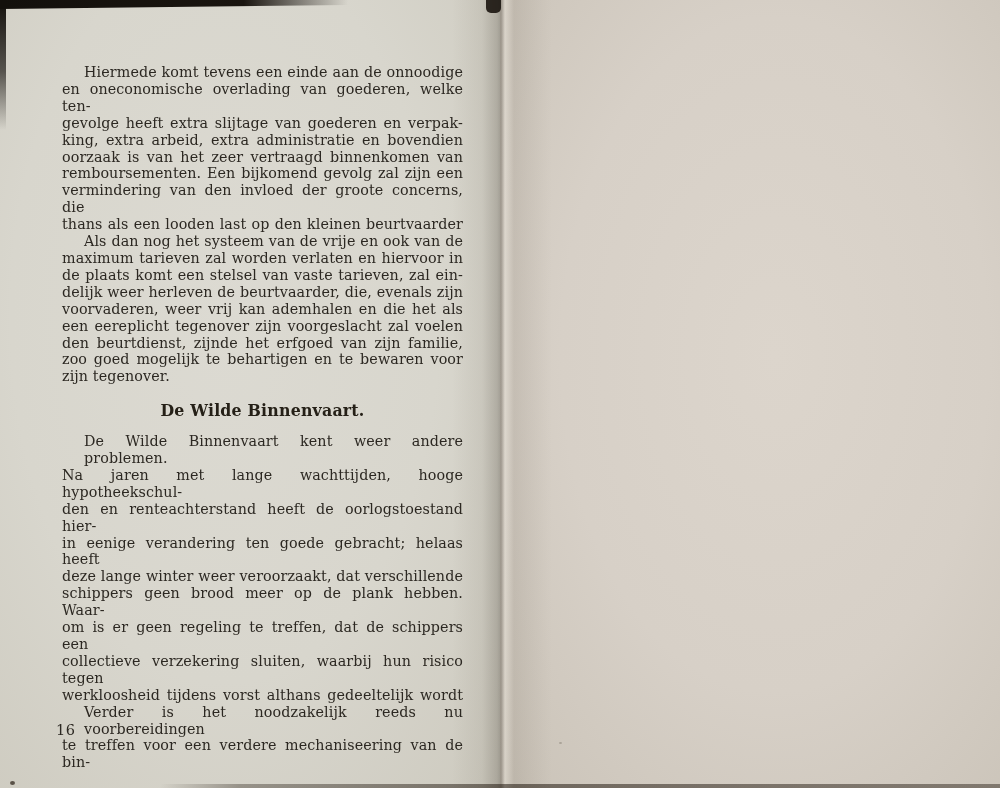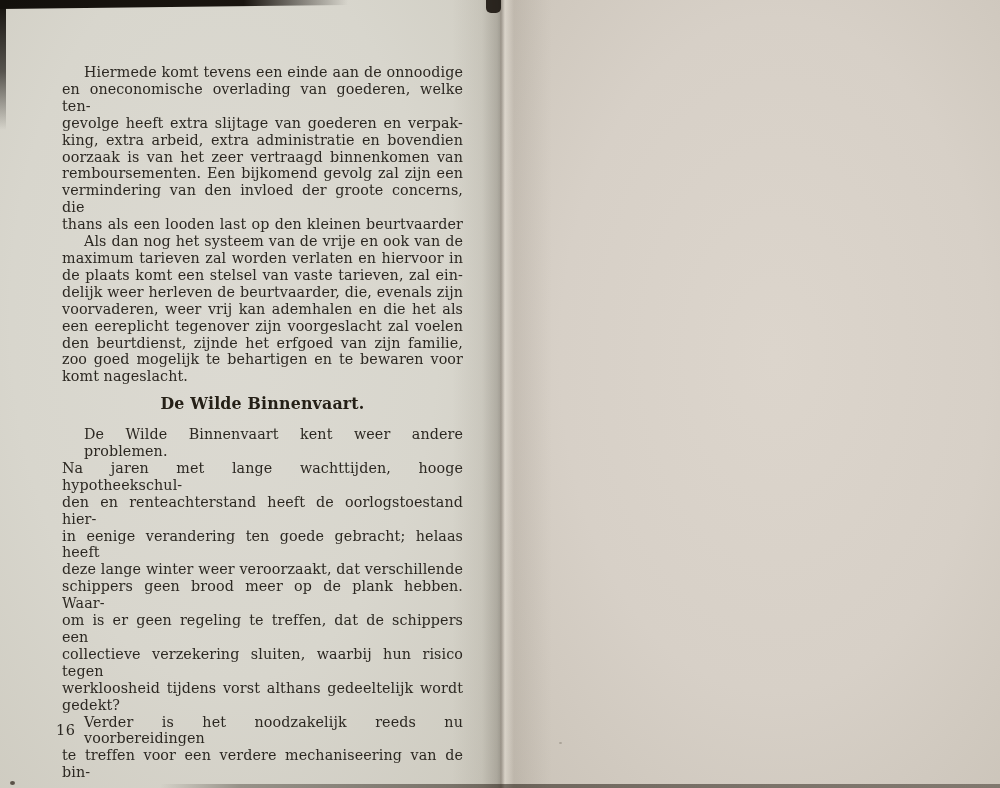--- a/index.html
+++ b/index.html
@@ -53,21 +53,21 @@
   .line{
     text-align:justify;text-align-last:justify;white-space:normal;
     letter-spacing:0.1px;
   }
   .line.last{text-align-last:left;}
   .line.indent{padding-left:22px;}
   .page-heading{
     text-align:center;font-weight:bold;font-size:15.8px;color:#252017;
     letter-spacing:0.2px;
   }
-  .page-left .page-heading{margin:11px 0 13px 0;}
+  .page-left .page-heading{margin:18px 0 13px 0;}
   .pagenum{
     position:absolute;font-size:14.5px;color:#2c2822;letter-spacing:0.5px;
   }
   .pagenum-left{left:56px;top:722px;}
 </style>
 </head>
 <body>
 
 <div class="photo">
 
@@ -85,34 +85,33 @@
         </div>
         <div class="para">
           <div class="line indent">Als dan nog het systeem van de vrije en ook van de</div>
           <div class="line">maximum tarieven zal worden verlaten en hiervoor in</div>
           <div class="line">de plaats komt een stelsel van vaste tarieven, zal ein-</div>
           <div class="line">delijk weer herleven de beurtvaarder, die, evenals zijn</div>
           <div class="line">voorvaderen, weer vrij kan ademhalen en die het als</div>
           <div class="line">een eereplicht tegenover zijn voorgeslacht zal voelen</div>
           <div class="line">den beurtdienst, zijnde het erfgoed van zijn familie,</div>
           <div class="line">zoo goed mogelijk te behartigen en te bewaren voor</div>
-          <div class="line last">komt nageslacht.</div>
+          <div class="line last">zijn tegenover.</div>
         </div>
         <div class="page-heading">De Wilde Binnenvaart.</div>
         <div class="para">
           <div class="line indent">De Wilde Binnenvaart kent weer andere problemen.</div>
           <div class="line">Na jaren met lange wachttijden, hooge hypotheekschul-</div>
           <div class="line">den en renteachterstand heeft de oorlogstoestand hier-</div>
           <div class="line">in eenige verandering ten goede gebracht; helaas heeft</div>
           <div class="line">deze lange winter weer veroorzaakt, dat verschillende</div>
           <div class="line">schippers geen brood meer op de plank hebben. Waar-</div>
           <div class="line">om is er geen regeling te treffen, dat de schippers een</div>
           <div class="line">collectieve verzekering sluiten, waarbij hun risico tegen</div>
           <div class="line">werkloosheid tijdens vorst althans gedeeltelijk wordt</div>
-          <div class="line last">gedekt?</div>
         </div>
         <div class="para">
           <div class="line indent">Verder is het noodzakelijk reeds nu voorbereidingen</div>
           <div class="line">te treffen voor een verdere mechaniseering van de bin-</div>
         </div>
       </div>
     <div class="pagenum pagenum-left">16</div>
   </div>
 
   <div class="page page-right">

